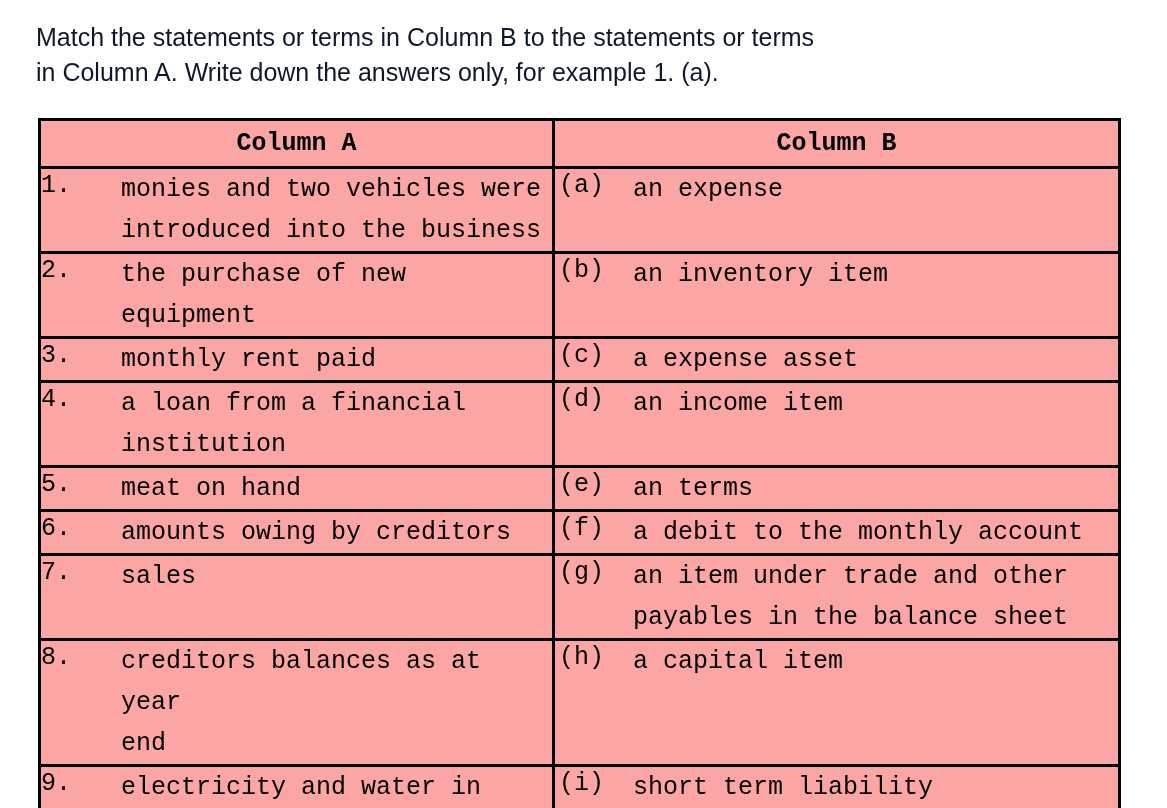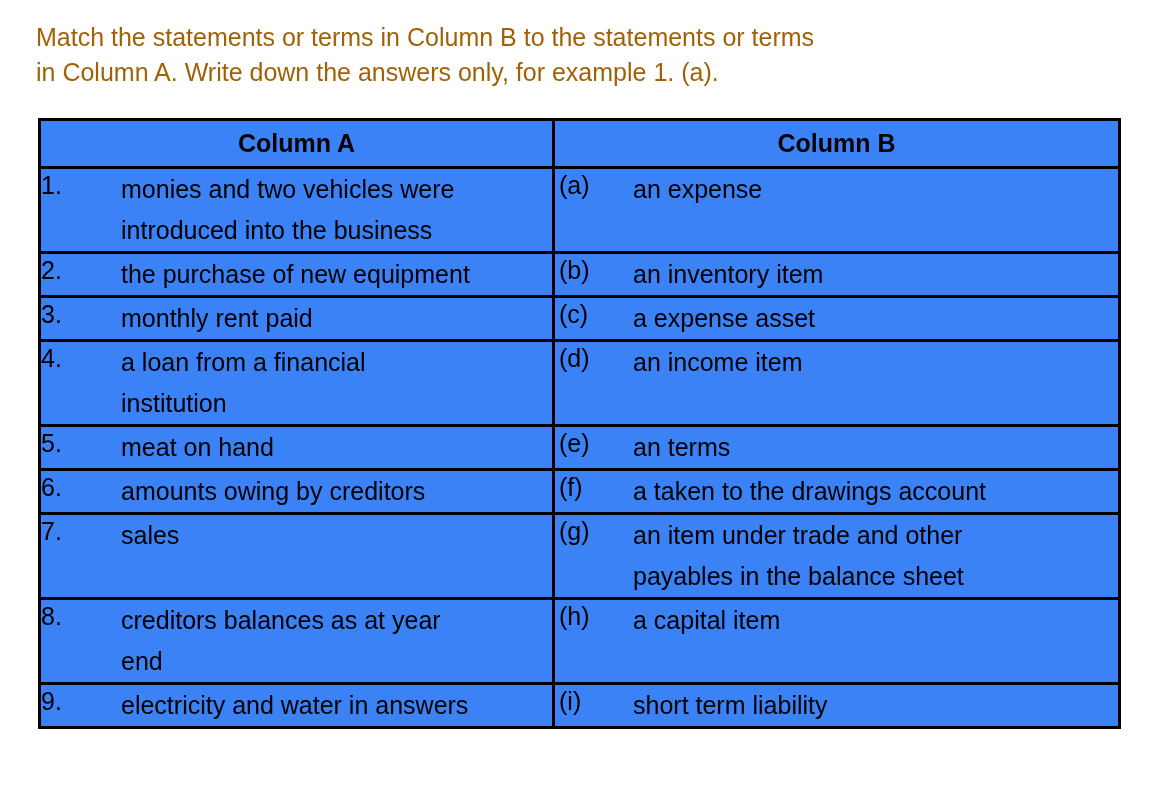--- a/index.html
+++ b/index.html
@@ -20,36 +20,37 @@
     height: 808px;
     background: #ffffff;
   }
   .intro {
     position: absolute;
     left: 36px;
     top: 20px;
     width: 1000px;
     font-size: 25px;
     line-height: 35px;
-    color: #a16207;
+    color: #0f172a;
     white-space: pre-line;
   }
   .match-table {
     position: absolute;
     left: 38px;
     top: 118px;
     width: 1080px;
     border-collapse: collapse;
     table-layout: fixed;
   }
   .match-table td, .match-table th {
     border: 3px solid #000000;
     padding: 0;
     vertical-align: top;
-    background: #3b82f6;
+    background: #fca5a5;
+    font-family: Liberation Mono, monospace;
   }
   col.col-a { width: 514px; }
   col.col-b { width: 566px; }
 
   .hdr {
     text-align: center;
     font-size: 25px;
     font-weight: bold;
     height: 45px;
     line-height: 45px;
@@ -178,21 +179,21 @@
         <tr>
           <td class="cell">
             <div class="cell-inner">
               <span class="marker marker-a">6.</span>
               <span class="celltext">amounts owing by creditors</span>
             </div>
           </td>
           <td class="cell">
             <div class="cell-inner">
               <span class="marker marker-b">(f)</span>
-              <span class="celltext">a taken to the drawings account</span>
+              <span class="celltext">a debit to the monthly account</span>
             </div>
           </td>
         </tr>
         <tr>
           <td class="cell">
             <div class="cell-inner">
               <span class="marker marker-a">7.</span>
               <span class="celltext">sales</span>
             </div>
           </td>

